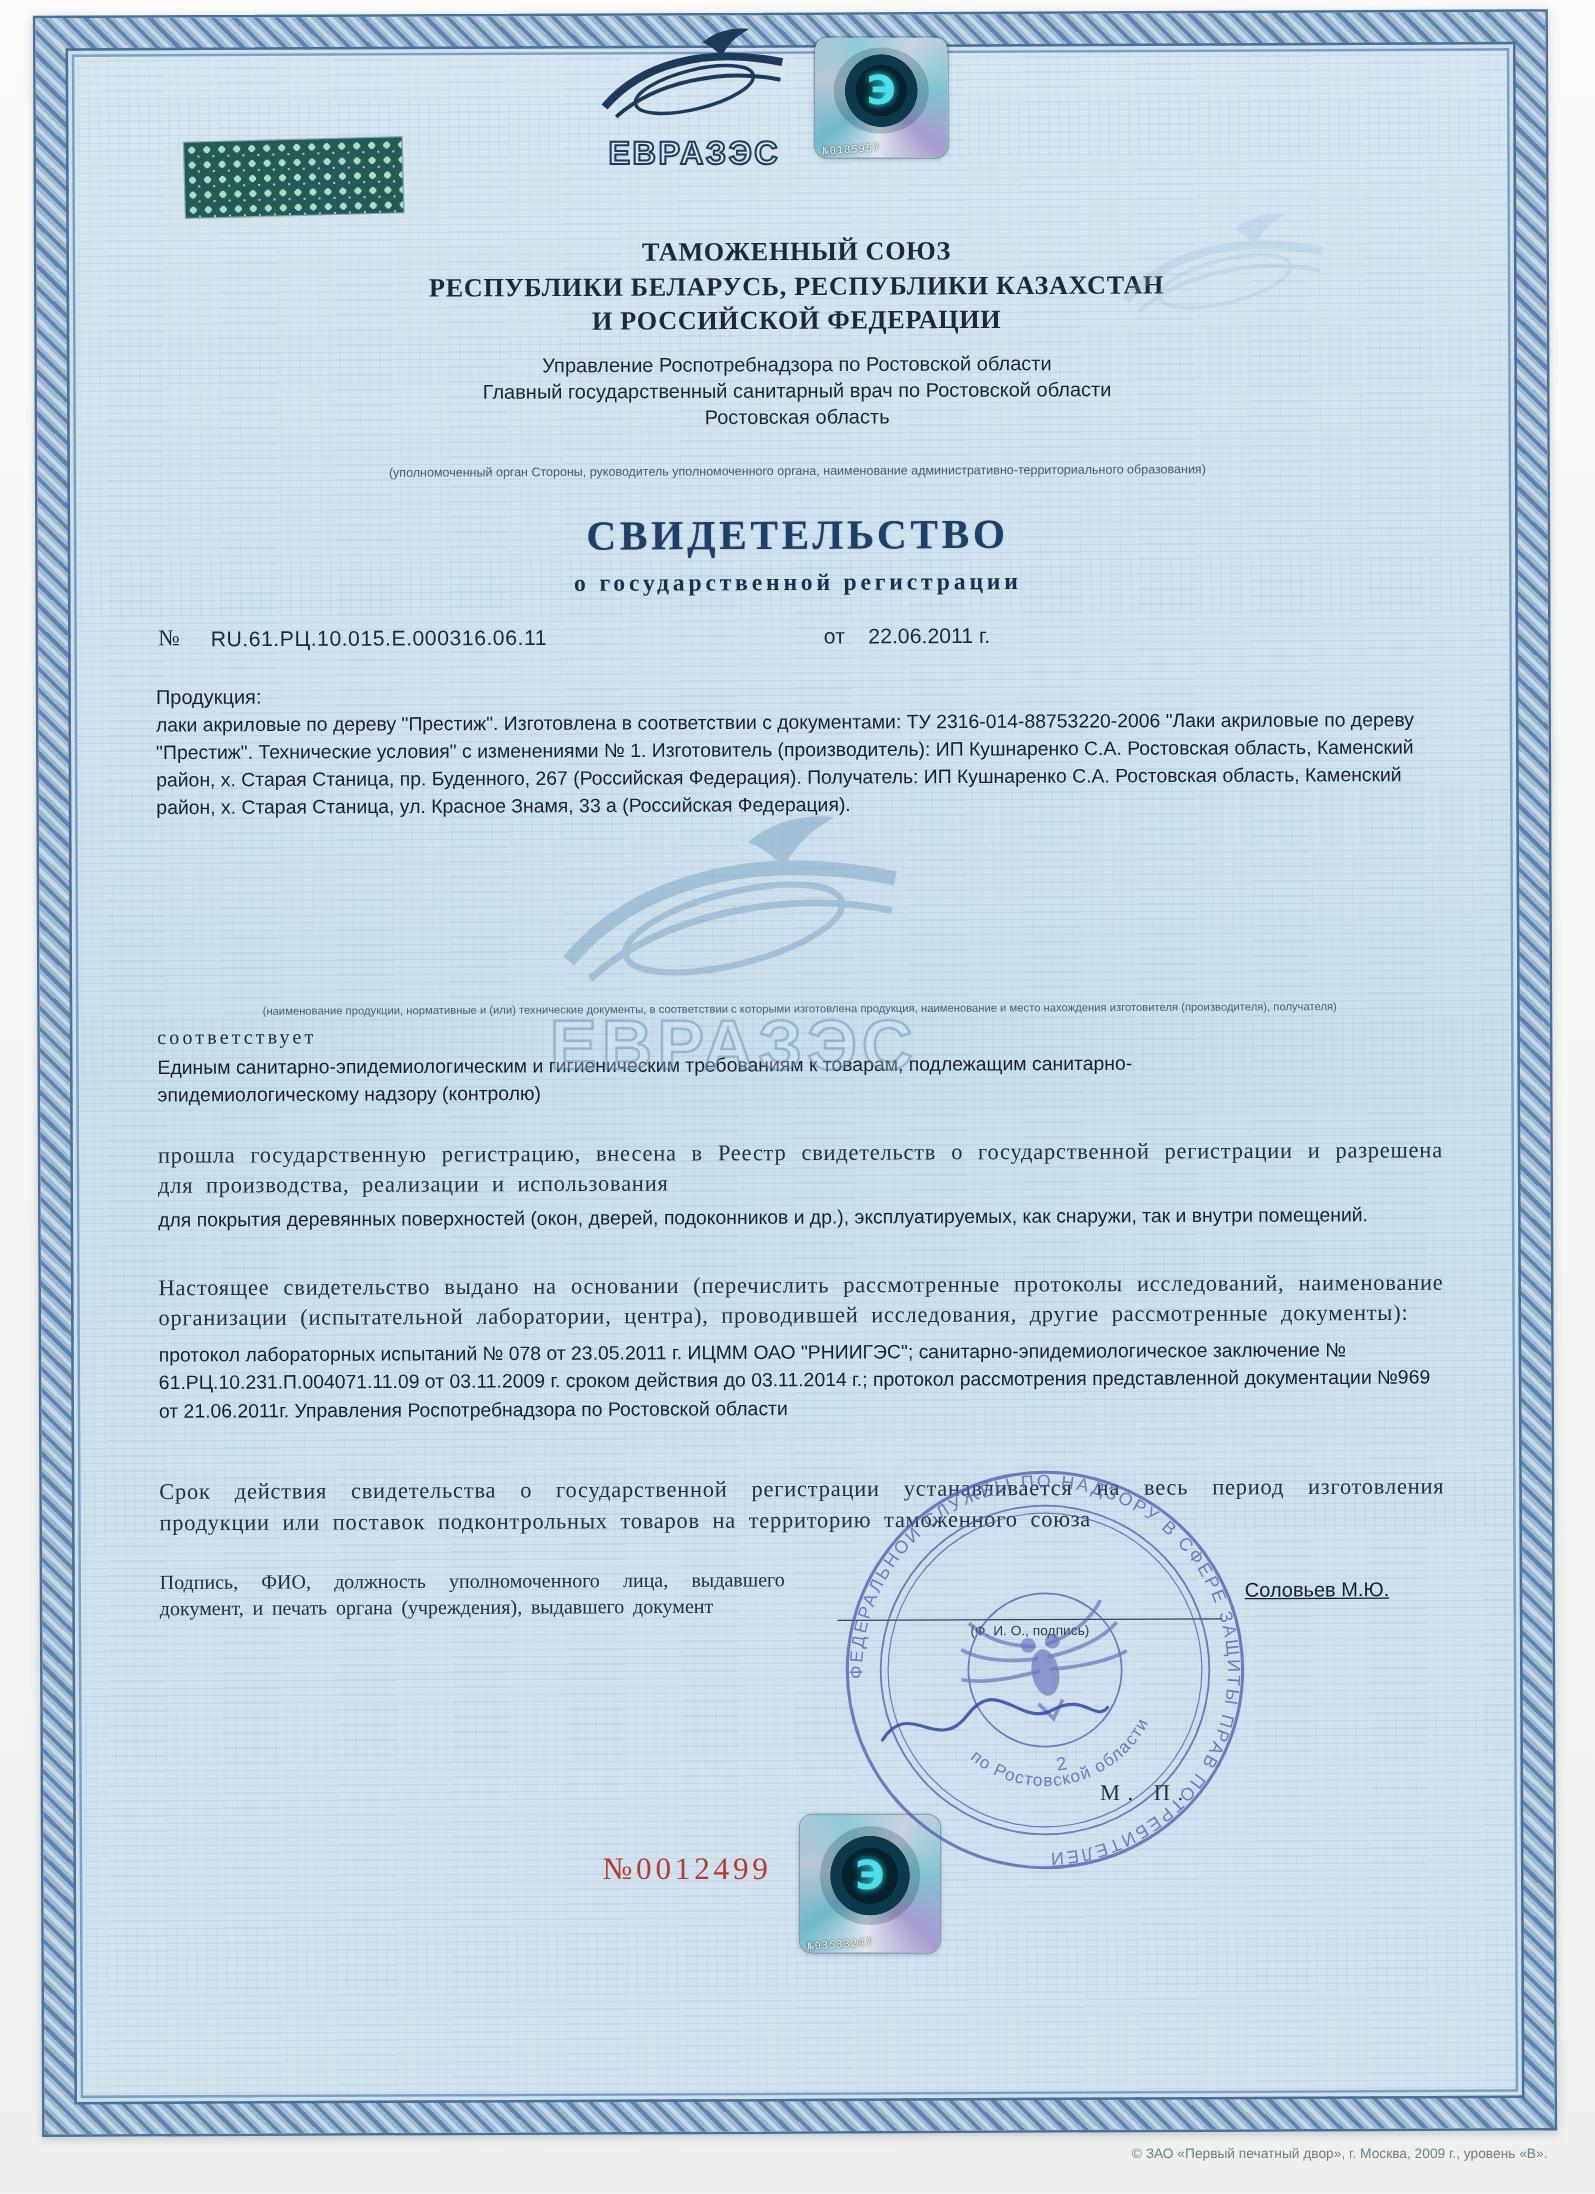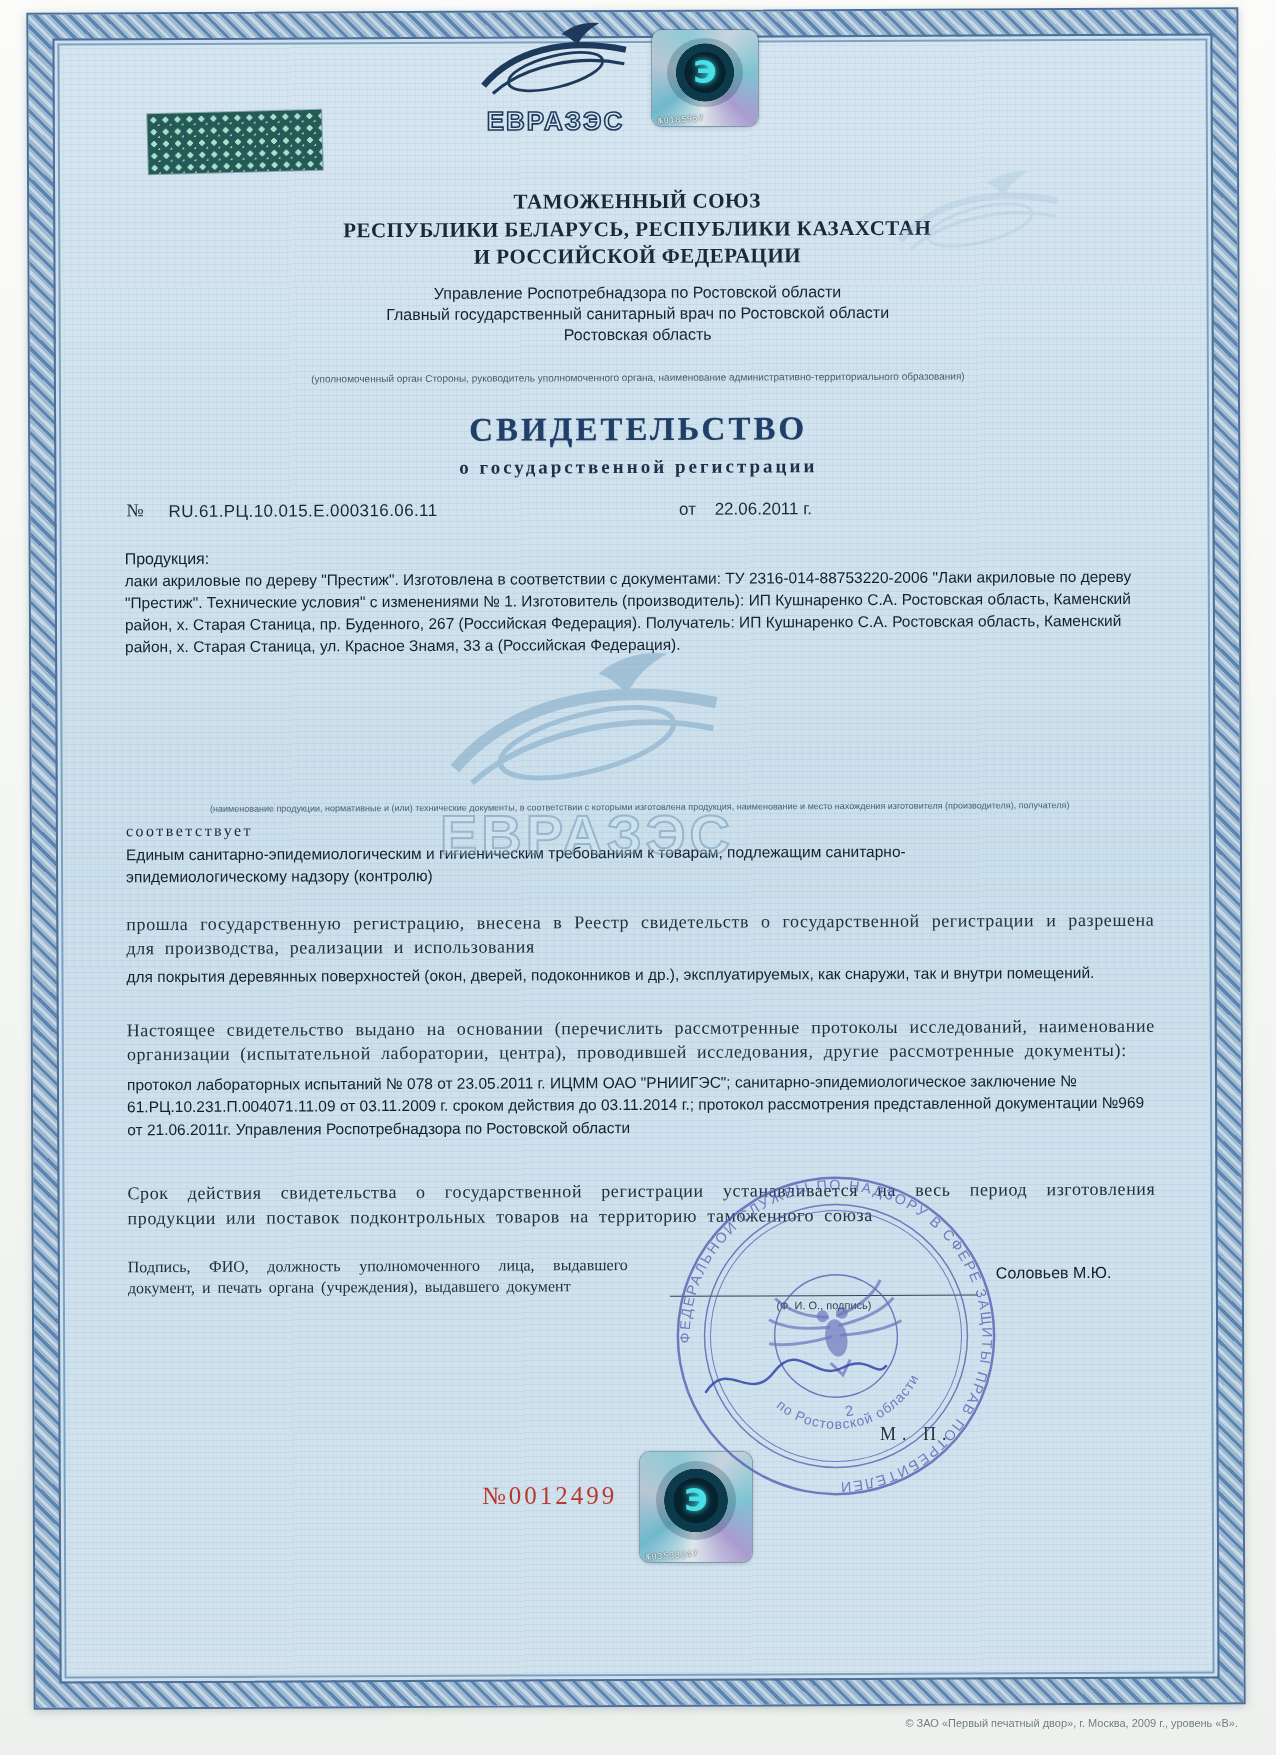--- a/index.html
+++ b/index.html
@@ -37,39 +37,39 @@
   }
   
   .h-union { margin-top:150px; text-align:center; font:bold 21px/1.32 "Liberation Serif",serif; color:#1c2838; letter-spacing:.5px; }
   .h-auth  { margin-top:12px; text-align:center; font:16px/1.3 "Liberation Sans",sans-serif; color:#19242f; }
   .h-caption { margin-top:26px; text-align:center; font:10px "Liberation Sans",sans-serif; color:#4a5a68; }
   .title { margin-top:28px; text-align:center; font:bold 33px "Liberation Serif",serif; letter-spacing:3px; color:#1f3f68; text-shadow:0 0 1px rgba(31,63,104,.55); }
   .subtitle { margin-top:8px; text-align:center; font:bold 19px "Liberation Serif",serif; letter-spacing:3px; color:#1d3049; }
   .num-row { margin-top:20px; position:relative; height:26px; font:17px "Liberation Sans",sans-serif; color:#1d2835; }
   .no-label { position:absolute; left:2px; top:0; font:18px "Liberation Serif",serif; }
   .num-val  { position:absolute; left:44px; top:2px; letter-spacing:.4px; }
-  .from-group { position:absolute; left:52%; top:2px;margin-left:20px; }
+  .from-group { position:absolute; left:52%; top:2px; }
   .from-label { margin-right:14px; }
   .prod-label { margin-top:24px; font:16px "Liberation Sans",sans-serif; color:#15202c; }
   .prod-text  { margin-top:2px; font:15.5px/1.42 "Liberation Sans",sans-serif; color:#15202c; }
   .caption2 { margin-top:146px; text-align:center; font:9px "Liberation Sans",sans-serif; color:#49606f; white-space:nowrap; }
   .sootv { margin-top:8px; font:16px "Liberation Serif",serif; letter-spacing:2.5px; color:#1b2736; }
   .compl { margin-top:4px; max-width:790px; font:15.5px/1.42 "Liberation Sans",sans-serif; color:#15202c; }
   .para-serif { font:18px/1.34 "Liberation Serif",serif; color:#232f3d; text-align:justify; word-spacing:5px; letter-spacing:.6px; }
   .reg { margin-top:24px; }
   .usage { margin-top:6px; font:15.5px/1.42 "Liberation Sans",sans-serif; color:#15202c; }
   .basis-intro { margin-top:30px; }
   .basis-text { margin-top:8px; font:15.5px/1.45 "Liberation Sans",sans-serif; color:#15202c; }
   .validity { margin-top:40px; }
   .sig-row { margin-top:26px; display:flex; align-items:flex-start; }
   .sig-label { width:500px; font:16px/1.35 "Liberation Serif",serif; text-align:justify; word-spacing:3px; color:#232f3d; }
   .sig-mid { flex:1; padding:42px 18px 0 42px; }
   .sig-line { border-top:1.5px solid #33404d; height:0; }
   .sig-caption { text-align:center; font:11px "Liberation Sans",sans-serif; color:#333f4c; margin-top:3px; }
-  .sig-name { width:160px; padding-top:12px; font:16px "Liberation Sans",sans-serif; color:#141e29; }
+  .sig-name { width:160px; padding-top:12px; font:16px "Liberation Sans",sans-serif; color:#141e29;text-decoration:underline; }
   
   .logo-top { position:absolute; left:438px; top:20px; width:235px; text-align:center; }
   .logo-top svg { width:205px; height:86px; color:#1d3a5c; }
   .logo-text { font:bold 26px "Liberation Sans",sans-serif; letter-spacing:2px; color:#d8e6f0;
                -webkit-text-stroke:1.6px #1d3a5c; text-shadow:0 0 1px #1d3a5c; margin-top:-4px; }
   .ghost-logo { position:absolute; left:885px; top:168px; width:190px; height:95px; opacity:.22; }
   .ghost-logo svg { width:190px; height:95px; color:#8fb4d0; }
   .holo { position:absolute; border-radius:10px; overflow:hidden; box-shadow:0 0 0 1px rgba(40,70,100,.35), 0 1px 4px rgba(30,50,70,.3); }
   .holo-top { left:652px; top:30px; width:106px; height:96px; }
   .holo-bottom { left:640px; top:1452px; width:112px; height:110px; }

